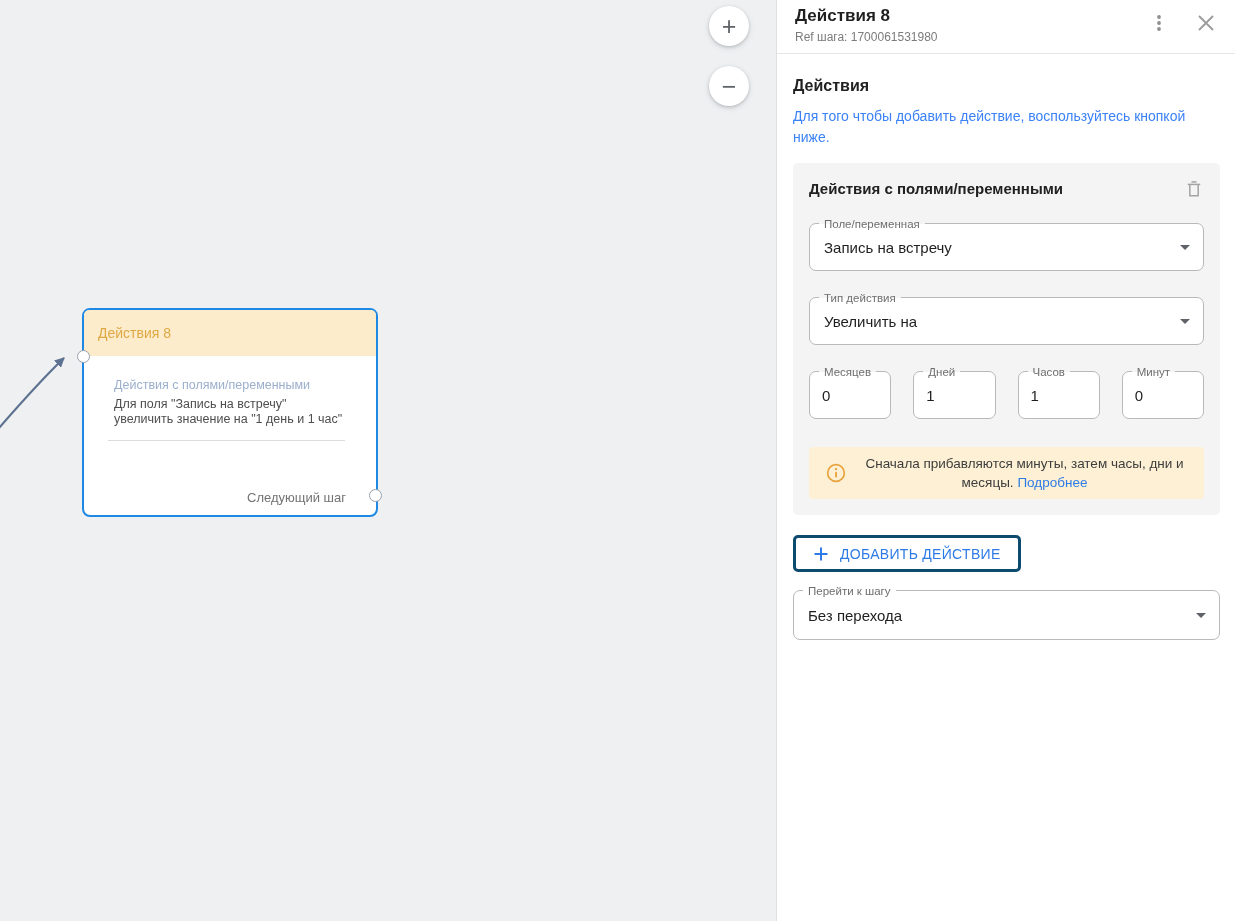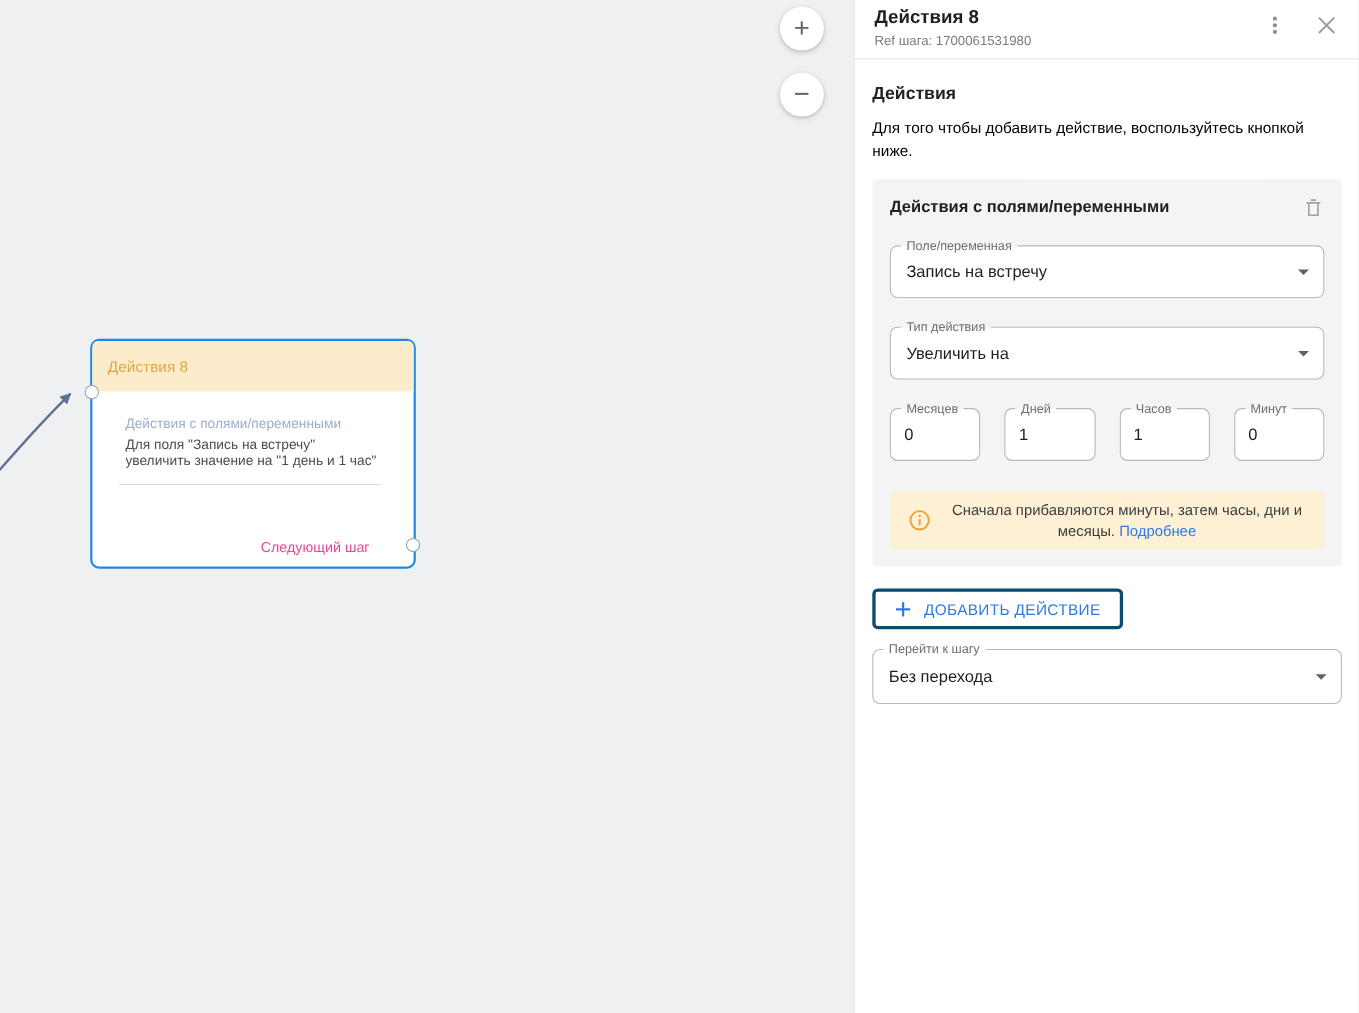--- a/index.html
+++ b/index.html
@@ -29,21 +29,21 @@
   }
   .node-header {
     height:46px; background:#fceccb; border-radius:5px 5px 0 0;
     display:flex; align-items:center; padding:0 14px;
     color:#dfa844; font-size:14px;
   }
   .node-body { position:relative; height:calc(100% - 46px); padding:22px 26px 0 30px; }
   .node-block-label { font-size:12.5px; color:#9bafcc; }
   .node-block-text  { font-size:12.5px; color:#4e4e4e; line-height:15px; margin-top:5px; width:234px; }
   .node-divider { border:none; border-top:1px solid #dcdcdc; margin:13px 0 0 -6px; width:237px; }
-  .node-next { position:absolute; right:40px; bottom:10px; font-size:13px; color:#ec4899; }
+  .node-next { position:absolute; right:30px; bottom:10px; font-size:13px; color:#737373; }
   .port {
     position:absolute; width:13px; height:13px; border-radius:50%;
     background:#fff; border:1.5px solid #98a1ae;
   }
   .port-in  { left:-7px; top:40px; }
   .port-out { right:-6px; bottom:13px; }
 
   
   .panel {
     position:absolute; right:0; top:0; width:459px; height:921px;
@@ -51,21 +51,21 @@
   }
   .panel-header { position:relative; padding:6px 16px 9px 18px; border-bottom:1px solid #e7e7e7; }
   .panel-title { font-size:17px; font-weight:bold; color:#1f1f1f; }
   .panel-ref { font-size:12px; color:#7b7b7b; margin-top:4px; }
   .icon-btn { position:absolute; top:9px; width:28px; height:28px; background:none; border:none; padding:4px; cursor:pointer; }
   .kebab-btn { right:62px; }
   .close-btn { right:15px; }
 
   .panel-content { padding:0 15px 20px 16px; }
   .section-heading { font-size:16px; font-weight:bold; color:#222; margin:23px 0 0; }
-  .hint { font-size:14px; color:#000000; line-height:21px; margin-top:11px; max-width:414px; }
+  .hint { font-size:14px; color:#3b82f6; line-height:21px; margin-top:11px; max-width:414px; }
 
   .action-card { background:#f4f4f5; border-radius:5px; padding:16px; margin-top:15px; }
   .card-head { display:flex; justify-content:space-between; align-items:flex-start; }
   .card-title { font-size:15px; font-weight:bold; color:#212121; padding-top:1px; }
   .trash-btn { background:none; border:none; padding:0; cursor:pointer; line-height:0; }
 
   .mfield {
     position:relative; display:flex; align-items:center; height:48px;
     background:#fff; border:1px solid #b9b9b9; border-radius:7px; padding:0 14px;
     cursor:pointer;

